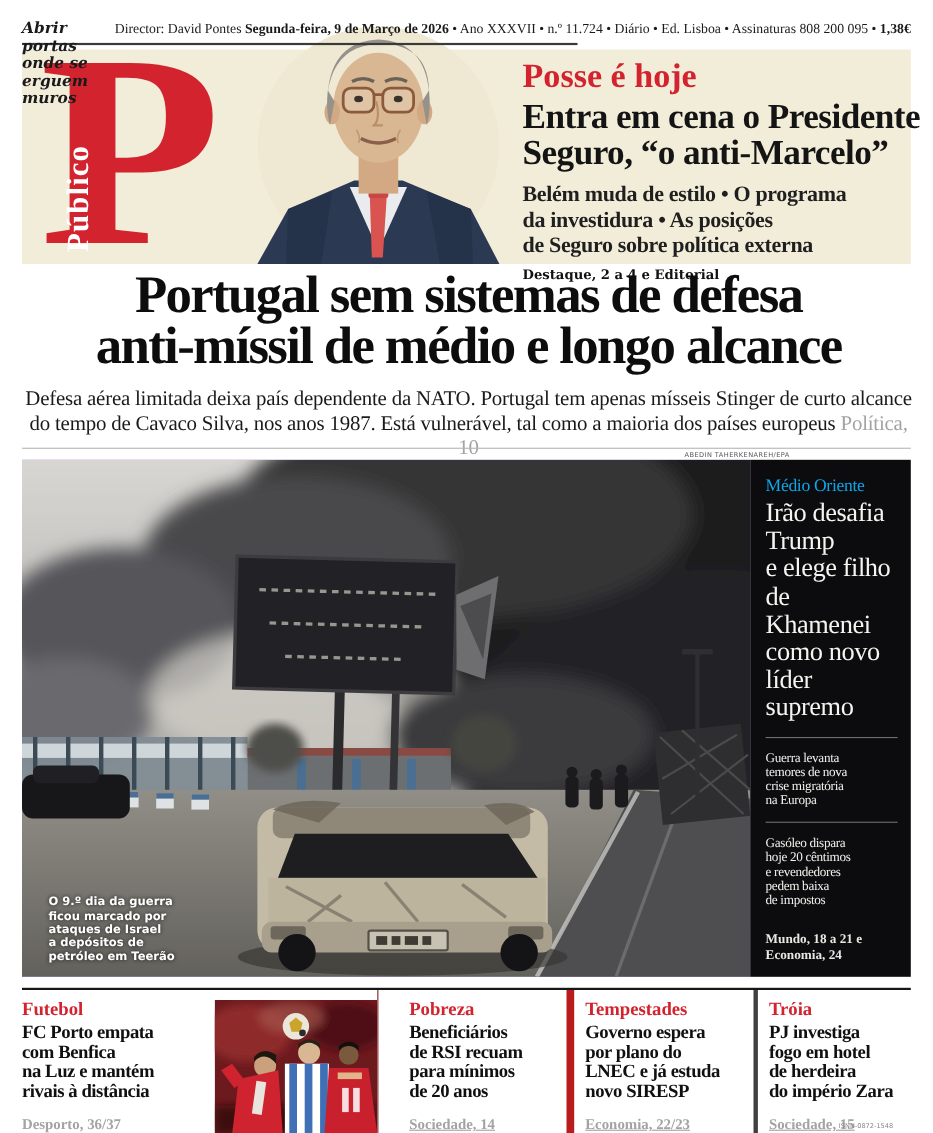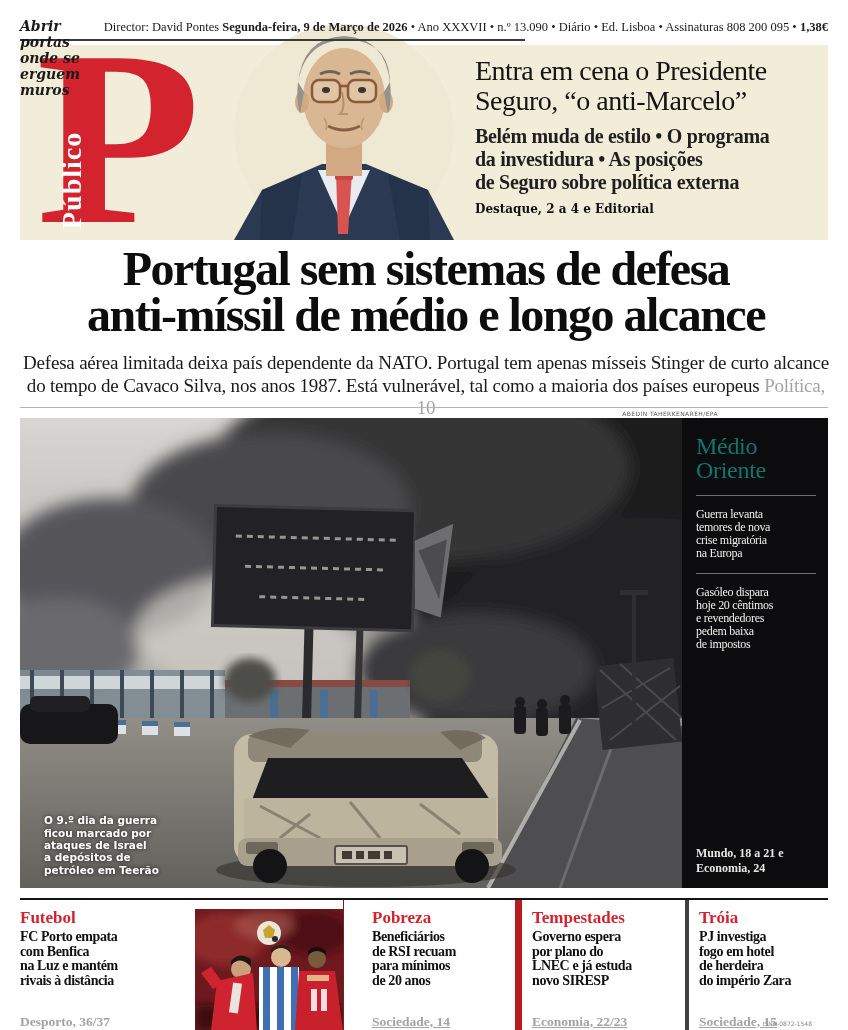--- a/index.html
+++ b/index.html
@@ -18,21 +18,21 @@
   
   .masthead{position:absolute;left:20px;top:33px;width:808px;height:195px;background:#f2edd9;}
   .logo{position:absolute;left:16px;top:6px;width:180px;height:185px;}
   .pletter{position:absolute;left:0;top:-38px;font-family:"Liberation Serif",serif;font-weight:bold;
            font-size:250px;line-height:1;color:#d2232e;transform:scaleX(1.08);transform-origin:left top;}
   .pword{position:absolute;left:20px;top:26px;height:152px;writing-mode:vertical-rl;transform:rotate(180deg);
          color:#ffffff;font-weight:bold;font-size:28px;letter-spacing:1px;font-family:"Liberation Serif",serif;}
   .portrait{position:absolute;left:212px;top:-23px;width:224px;height:218px;}
   .mast-right{position:absolute;left:455px;top:8px;width:366px;}
   .mast-kicker{color:#d2232e;font-weight:bold;font-size:31px;line-height:1.05;}
-  .mast-headline{color:#141414;font-weight:normal;font-size:28px;line-height:1.06;letter-spacing:-0.5px;margin-top:3px;}
+  .mast-headline{color:#141414;font-weight:bold;font-size:32px;line-height:1.06;letter-spacing:-0.5px;margin-top:3px;}
   .mast-dek{color:#1f1f1f;font-weight:bold;font-size:20px;line-height:1.13;letter-spacing:-0.3px;margin-top:10px;}
   .mast-ref{font-family:"DejaVu Serif",serif;font-weight:bold;font-size:12px;color:#111;margin-top:9px;}
 
   
   .lead{position:absolute;left:20px;top:234px;width:812px;text-align:center;}
   .lead-headline{font-weight:bold;font-size:48px;line-height:0.96;letter-spacing:-1.5px;color:#0d0d0d;}
   .standfirst{margin-top:14px;font-size:19px;line-height:1.18;color:#1a1a1a;letter-spacing:-0.2px;}
   .standfirst .ref{color:#a3a3a3;}
 
   .photorule{position:absolute;left:20px;top:395px;width:808px;height:1px;background:#b5b5b2;}
@@ -42,49 +42,49 @@
   
   .photoblock{position:absolute;left:20px;top:406px;width:808px;height:470px;display:flex;}
   .photoart{position:relative;width:662px;height:470px;background:#8b5cf6;overflow:hidden;}
   .photoart svg{display:block;}
   .caption{position:absolute;left:24px;bottom:12px;font-family:"DejaVu Sans",sans-serif;font-weight:bold;
            font-size:10.5px;line-height:1.18;color:#ffffff;text-shadow:0 0 4px rgba(0,0,0,.8);}
 
   
   .sidebar{position:relative;width:146px;height:470px;background:#0c0c0e;color:#f3f3f0;
            padding:16px 12px 0 14px;box-sizing:border-box;}
-  .sb-kicker{color:#0f766e;font-size:24px;line-height:1.0;letter-spacing:-0.3px;}
+  .sb-kicker{color:#0ea5e9;font-size:16px;line-height:1.0;letter-spacing:-0.3px;}
   .sb-story1{font-size:24px;line-height:1.05;letter-spacing:-0.4px;margin-top:5px;color:#f5f4f0;}
   .sb-hr{border:0;border-top:1px solid #6f6f72;margin:13px 0 12px 0;}
   .sb-story{font-size:12px;line-height:1.08;letter-spacing:-0.3px;color:#f0efeb;}
   .sb-ref{position:absolute;left:14px;bottom:12px;font-weight:bold;font-size:12px;color:#e8e7e2;}
 
   
   .bottom{position:absolute;left:20px;top:886px;width:808px;height:132px;border-top:2px solid #161616;
           display:flex;}
   .bsec{box-sizing:border-box;padding-top:9px;position:relative;}
   .bsec.s0{width:323px;}
   .bsec.s1{width:172px;border-left:1px solid #7f1d1d;padding-left:28px;}
   .bsec.s2{width:170px;border-left:7px solid #b91c1c;padding-left:10px;}
   .bsec.s3{width:143px;border-left:4px solid #404040;padding-left:10px;}
   .b-kicker{color:#d2232e;font-weight:bold;font-size:17px;line-height:1;}
-  .b-headline{font-weight:bold;font-size:14px;line-height:1.04;letter-spacing:-0.4px;color:#101010;margin-top:4px;}
+  .b-headline{font-weight:bold;font-size:17px;line-height:1.04;letter-spacing:-0.4px;color:#101010;margin-top:4px;}
   .b-ref{position:absolute;left:inherit;bottom:2px;font-weight:bold;font-size:13.5px;color:#a3a3a3;}
   .bsec.s1 .b-ref,.bsec.s2 .b-ref,.bsec.s3 .b-ref{margin-left:0;text-decoration:underline;}
   .bphoto{position:absolute;right:0;top:9px;width:148px;height:122px;overflow:hidden;}
   .issn{position:absolute;right:36px;top:1008px;font-family:"DejaVu Sans",sans-serif;font-size:6px;color:#888;}
 </style>
 </head>
 <body>
 
 <div class="page">
 
   <div class="topbar">
     <span class="slogan">Abrir portas onde se erguem muros</span>
-    <span class="pubinfo"><span>Director: David Pontes</span> <b>Segunda-feira, 9 de Março de 2026</b><span> • Ano XXXVII • n.º 13.090 • Diário • Ed. Lisboa • Assinaturas 808 200 095 • </span><b>1,38€</b></span>
+    <span class="pubinfo"><span>Director: David Pontes</span> <b>Segunda-feira, 9 de Março de 2026</b><span> • Ano XXXVII • n.º 11.724 • Diário • Ed. Lisboa • Assinaturas 808 200 095 • </span><b>1,38€</b></span>
   </div>
   <div class="toprule"></div>
 
   <div class="masthead">
     <div class="logo">
       <div class="pletter">P</div>
       <div class="pword">Público</div>
     </div>
 
     <div class="portrait">
@@ -111,20 +111,21 @@
         <ellipse cx="94" cy="68" rx="4" ry="3" fill="#3a332c"></ellipse>
         <ellipse cx="130" cy="68" rx="4" ry="3" fill="#3a332c"></ellipse>
         <path d="M110,70 Q114,86 108,92 L116,92" stroke="#b98f6a" stroke-width="2" fill="none"></path>
         <path d="M96,104 Q112,112 128,104" stroke="#8a5f49" stroke-width="3" fill="none"></path>
         <path d="M92,96 Q96,102 94,108" stroke="#c09a74" stroke-width="1.5" fill="none"></path>
         <path d="M132,96 Q128,102 130,108" stroke="#c09a74" stroke-width="1.5" fill="none"></path>
       </svg>
     </div>
 
     <div class="mast-right">
+      <div class="mast-kicker">Posse é hoje</div>
       <div class="mast-headline prel">Entra em cena o Presidente
 Seguro, “o anti-Marcelo”</div>
       <div class="mast-dek prel">Belém muda de estilo • O programa
 da investidura • As posições
 de Seguro sobre política externa</div>
       <div class="mast-ref">Destaque, 2 a 4 e Editorial</div>
     </div>
   </div>
 
   <div class="lead">
@@ -280,20 +281,26 @@
       </svg>
       <div class="caption prel">O 9.º dia da guerra
 ficou marcado por
 ataques de Israel
 a depósitos de
 petróleo em Teerão</div>
     </div>
 
     <div class="sidebar">
       <div class="sb-kicker">Médio Oriente</div>
+      <div class="sb-story1 prel">Irão desafia
+Trump
+e elege filho
+de Khamenei
+como novo
+líder supremo</div>
       <hr class="sb-hr">
       <div class="sb-story prel">Guerra levanta
 temores de nova
 crise migratória
 na Europa</div>
       <hr class="sb-hr">
       <div class="sb-story prel">Gasóleo dispara
 hoje 20 cêntimos
 e revendedores
 pedem baixa

